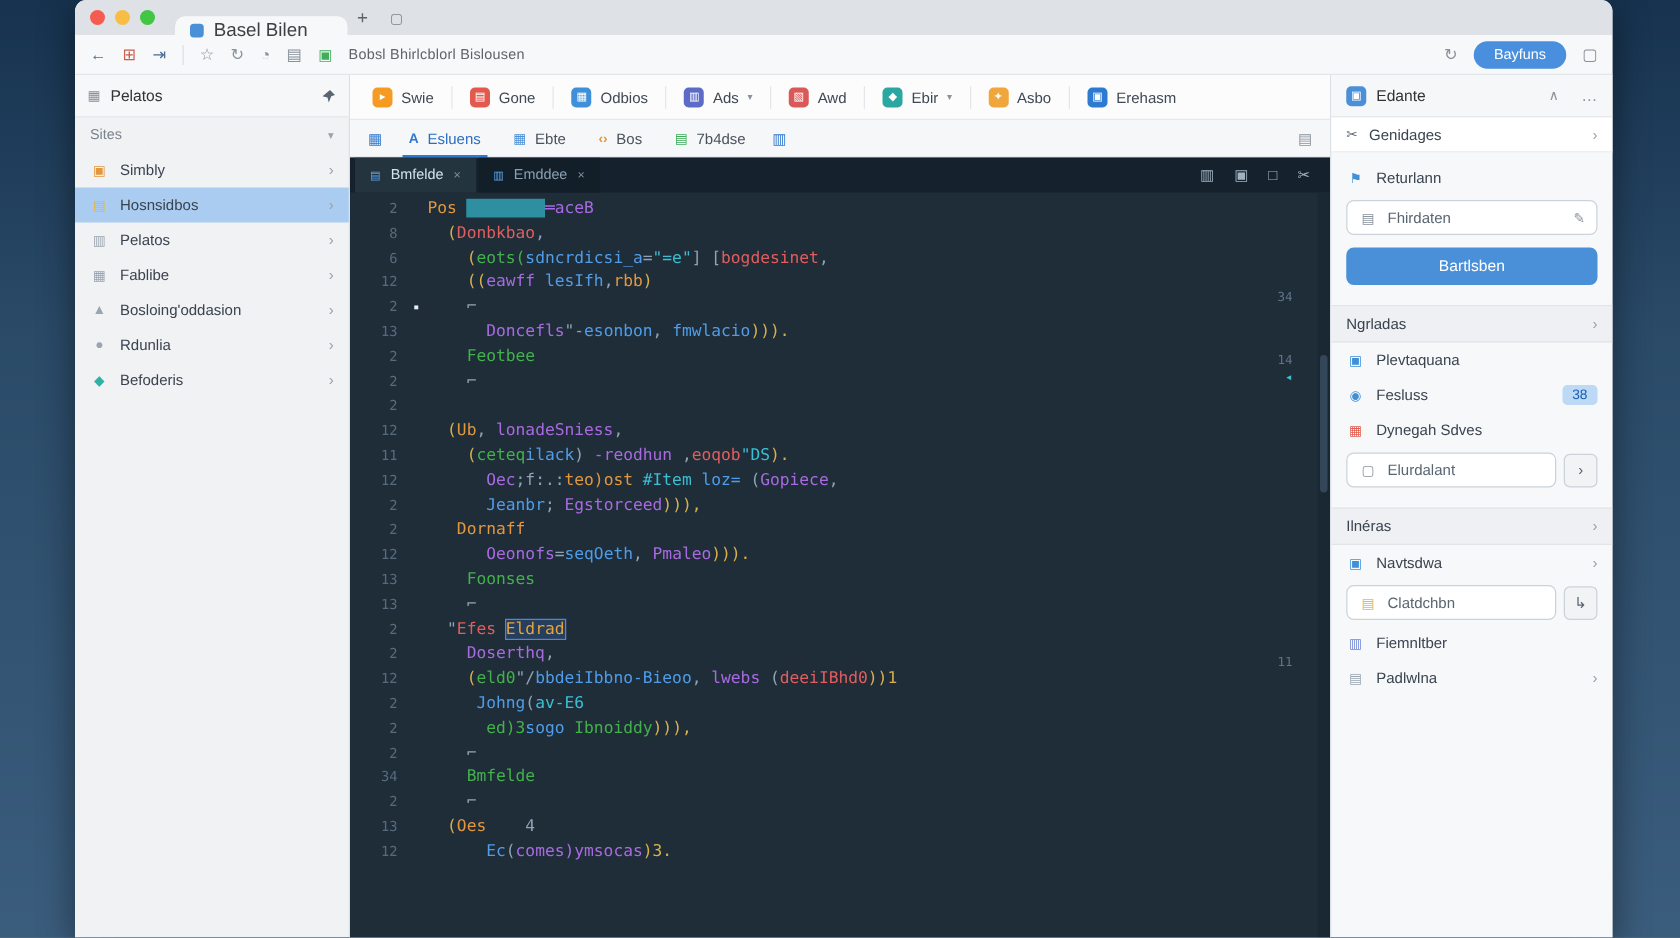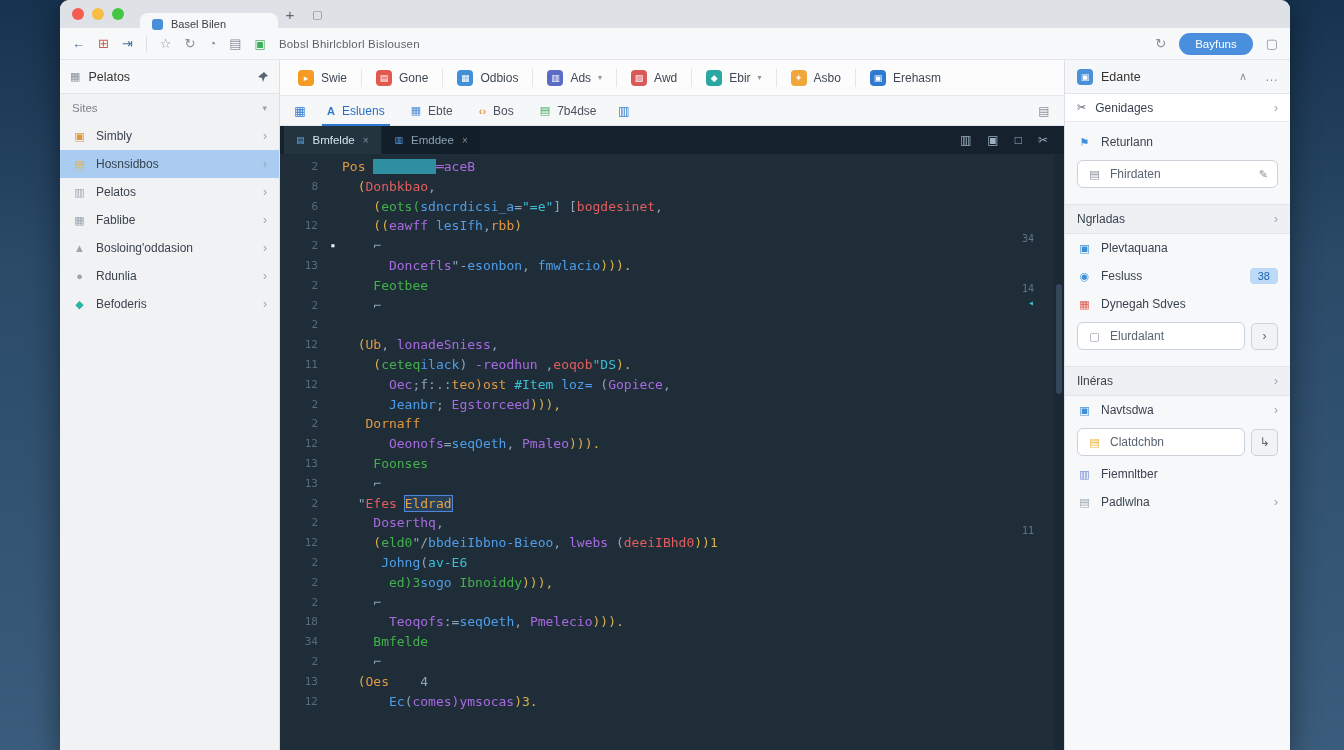--- a/index.html
+++ b/index.html
@@ -9,21 +9,21 @@
     background:linear-gradient(180deg,#16324e 0%,#2a4a68 35%,#3b5d7d 100%)}
   .window{position:absolute;left:60px;right:54px;top:0;bottom:0;background:#f7f8f9;
     border-radius:9px 9px 0 0;overflow:hidden;box-shadow:0 8px 30px rgba(0,0,0,.45)}
 
   
   .tabstrip{height:28px;background:#dee1e6;display:flex;align-items:center;border-radius:9px 9px 0 0}
   .lights{display:flex;gap:8px;margin:0 16px 0 12px}
   .light{width:12px;height:12px;border-radius:50%}
   .light.r{background:#f45c52}.light.y{background:#f8bd44}.light.g{background:#43c644}
   .tab{height:23px;margin-top:20px;background:#f7f8f9;border-radius:8px 8px 0 0;display:flex;
-    align-items:center;gap:8px;padding:0 12px;width:138px;font-size:11px;color:#3c4043}
+    align-items:center;gap:8px;padding:0 12px;width:138px;font-size:15px;color:#3c4043}
   .tab-fav{width:11px;height:11px;border-radius:3px;background:#4a90d9;flex:none}
   .tab-title{overflow:hidden;white-space:nowrap;text-overflow:ellipsis}
   .newtab{width:24px;height:22px;display:flex;align-items:center;justify-content:center;
     font-size:15px;color:#5f6368}
   .ts-ic{margin-left:10px;font-size:11px;color:#7a828c}
 
   
   .toolbar{height:32px;background:#f7f8f9;border-bottom:1px solid #e2e5e9;display:flex;
     align-items:center;padding:0 12px;gap:13px;font-size:13px}
   .tb-ic{font-size:13px;color:#5f7globe}
@@ -321,21 +321,20 @@
               <div class="line"><span class="ln">2</span><span class="mk"></span><span class="lt"><span class="tk-w">   </span><span class="tk-o">Dornaff</span></span></div>
               <div class="line"><span class="ln">12</span><span class="mk"></span><span class="lt"><span class="tk-w">      </span><span class="tk-p">Oeonofs</span><span class="tk-w">=</span><span class="tk-b">seqOeth</span><span class="tk-w">, </span><span class="tk-p">Pmaleo</span><span class="tk-y">))).</span></span></div>
               <div class="line"><span class="ln">13</span><span class="mk"></span><span class="lt"><span class="tk-w">    </span><span class="tk-g">Foonses</span></span></div>
               <div class="line"><span class="ln">13</span><span class="mk"></span><span class="lt"><span class="tk-w">    ⌐</span></span></div>
               <div class="line"><span class="ln">2</span><span class="mk"></span><span class="lt"><span class="tk-w">  "</span><span class="tk-r">Efes </span><span class="tk-selword">Eldrad</span></span></div>
               <div class="line"><span class="ln">2</span><span class="mk"></span><span class="lt"><span class="tk-w">    </span><span class="tk-p">Doserthq</span><span class="tk-w">,</span></span></div>
               <div class="line"><span class="ln">12</span><span class="mk"></span><span class="lt"><span class="tk-y">    (</span><span class="tk-g">eld0</span><span class="tk-w">"/</span><span class="tk-b">bbdeiIbbno-Bieoo</span><span class="tk-w">, </span><span class="tk-p">lwebs</span><span class="tk-w"> (</span><span class="tk-r">deeiIBhd0</span><span class="tk-y">))1</span></span></div>
               <div class="line"><span class="ln">2</span><span class="mk"></span><span class="lt"><span class="tk-w">     </span><span class="tk-b">Johng</span><span class="tk-w">(</span><span class="tk-c">av-E6</span></span></div>
               <div class="line"><span class="ln">2</span><span class="mk"></span><span class="lt"><span class="tk-w">      </span><span class="tk-g">ed)3</span><span class="tk-b">sogo </span><span class="tk-g">Ibnoiddy</span><span class="tk-y">))),</span></span></div>
               <div class="line"><span class="ln">2</span><span class="mk"></span><span class="lt"><span class="tk-w">    ⌐</span></span></div>
-              <div class="line"><span class="ln">18</span><span class="mk"></span><span class="lt"><span class="tk-w">      </span><span class="tk-p">Teoqofs</span><span class="tk-w">:=</span><span class="tk-b">seqOeth</span><span class="tk-w">, </span><span class="tk-p">Pmelecio</span><span class="tk-y">))).</span></span></div>
               <div class="line"><span class="ln">34</span><span class="mk"></span><span class="lt"><span class="tk-w">    </span><span class="tk-g">Bmfelde</span></span></div>
               <div class="line"><span class="ln">2</span><span class="mk"></span><span class="lt"><span class="tk-w">    ⌐</span></span></div>
               <div class="line"><span class="ln">13</span><span class="mk"></span><span class="lt"><span class="tk-y">  (</span><span class="tk-o">Oes</span><span class="tk-w">    4</span></span></div>
               <div class="line"><span class="ln">12</span><span class="mk"></span><span class="lt"><span class="tk-w">      </span><span class="tk-b">Ec</span><span class="tk-w">(</span><span class="tk-p">comes)ymsocas</span><span class="tk-y">)3.</span></span></div>
               <span class="ann" style="top: 79px;">34</span>
               <span class="ann" style="top: 129px;">14</span>
               <span class="ann" style="top: 143px; color: rgb(59, 191, 212);">◂</span>
               <span class="ann" style="top: 371px;">11</span>
             </div>
           <div class="scroll">
@@ -359,20 +358,21 @@
         <div class="r-body">
             <div class="r-row">
               <span class="r-ic" style="color: rgb(63, 143, 217);">⚑</span>
               <span>Returlann</span>
             </div>
             <div class="r-input">
               <span class="r-ic" style="color: rgb(138, 146, 156);">▤</span>
               <span>Fhirdaten</span>
               <span class="r-trail">✎</span>
             </div>
+            <div class="r-btn">Bartlsben</div>
             <div class="r-section">
               <span>Ngrladas</span>
               <span class="r-chev">›</span>
             </div>
             <div class="r-row">
               <span class="r-ic" style="color: rgb(63, 143, 217);">▣</span>
               <span>Plevtaquana</span>
             </div>
             <div class="r-row">
               <span class="r-ic" style="color: rgb(63, 143, 217);">◉</span>

